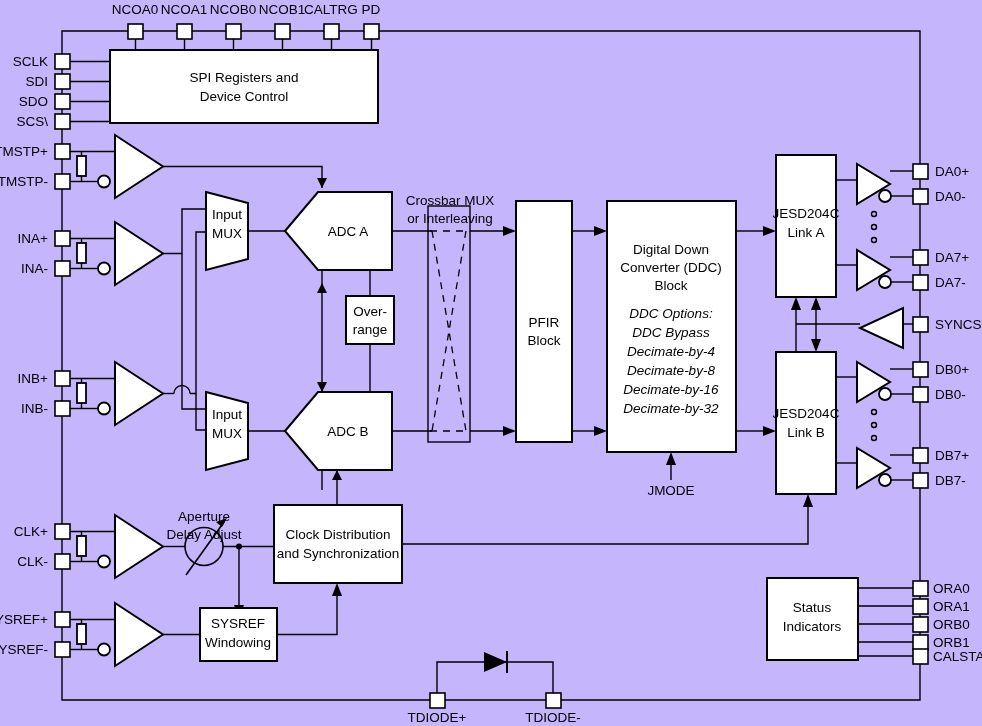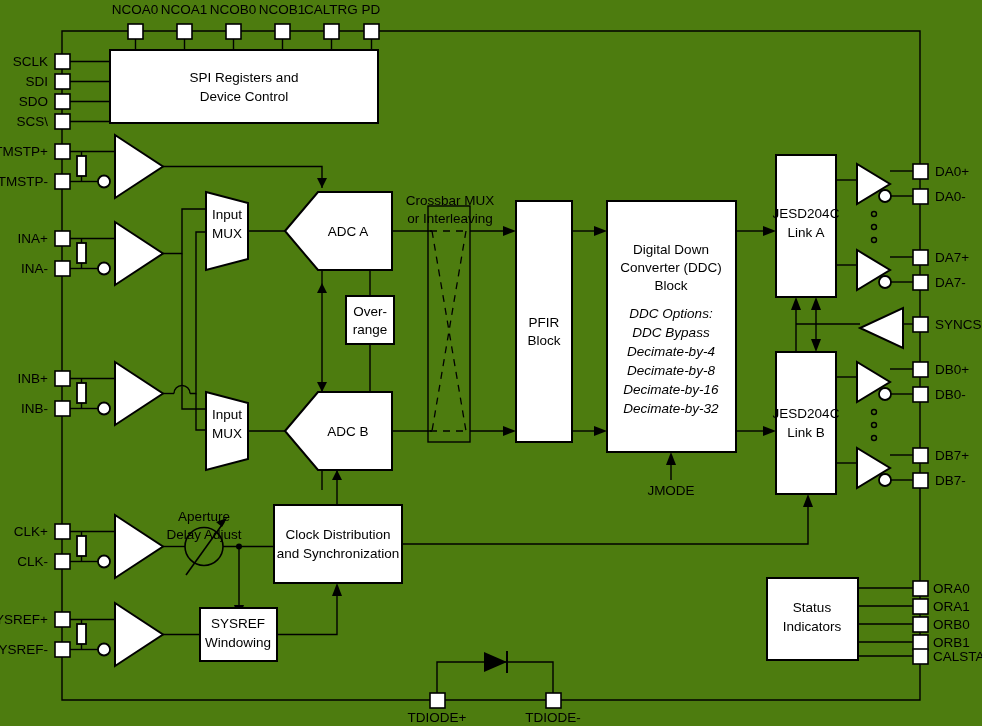--- a/index.html
+++ b/index.html
@@ -1,17 +1,17 @@
 <!DOCTYPE html>
 <html><head>
 <meta charset="utf-8">
 <style>
   html,body{margin:0;padding:0;background:#ffffff;}
   #root{position:relative;width:982px;height:726px;overflow:hidden;
-        font-family:"Liberation Sans", sans-serif;background:#4d7c0f;}
+        font-family:"Liberation Sans", sans-serif;background:#c4b5fd;}
   svg{display:block;}
   .blk{fill:#ffffff;stroke:#000000;stroke-width:2;}
   .thin{fill:none;stroke:#000000;stroke-width:1.4;}
   .wire{fill:none;stroke:#000000;stroke-width:1.4;}
   .pin{fill:#ffffff;stroke:#000000;stroke-width:1.6;}
   .dash{fill:none;stroke:#000000;stroke-width:1.3;stroke-dasharray:7 6;}
   .amp{fill:#ffffff;stroke:#000000;stroke-width:2;}
   .bub{fill:#ffffff;stroke:#000000;stroke-width:1.8;}
   .res{fill:#ffffff;stroke:#000000;stroke-width:1.8;}
   text{font-family:"Liberation Sans", sans-serif;fill:#000000;}

